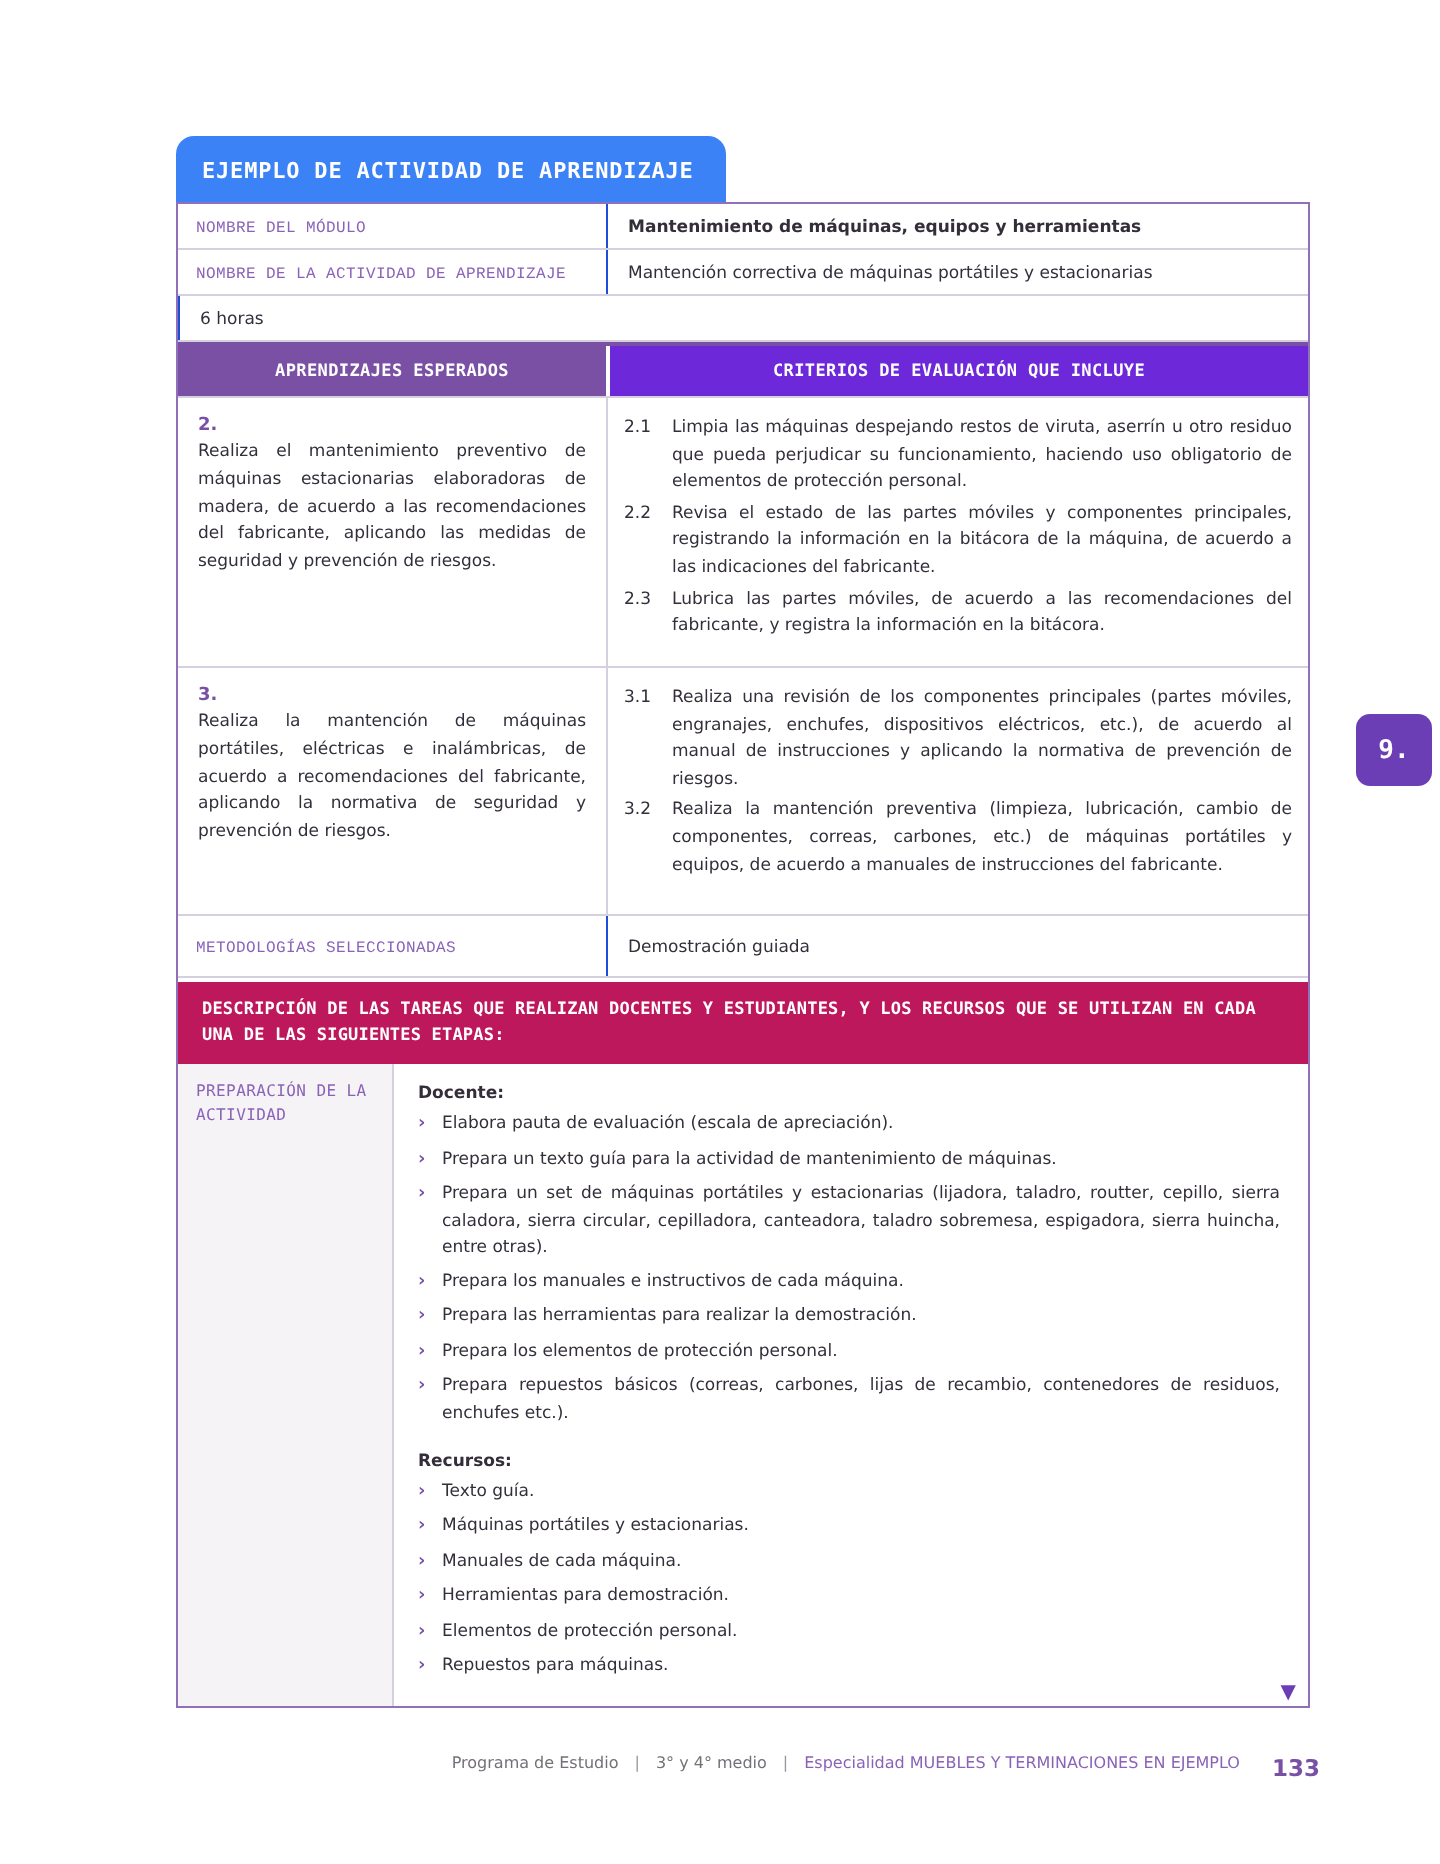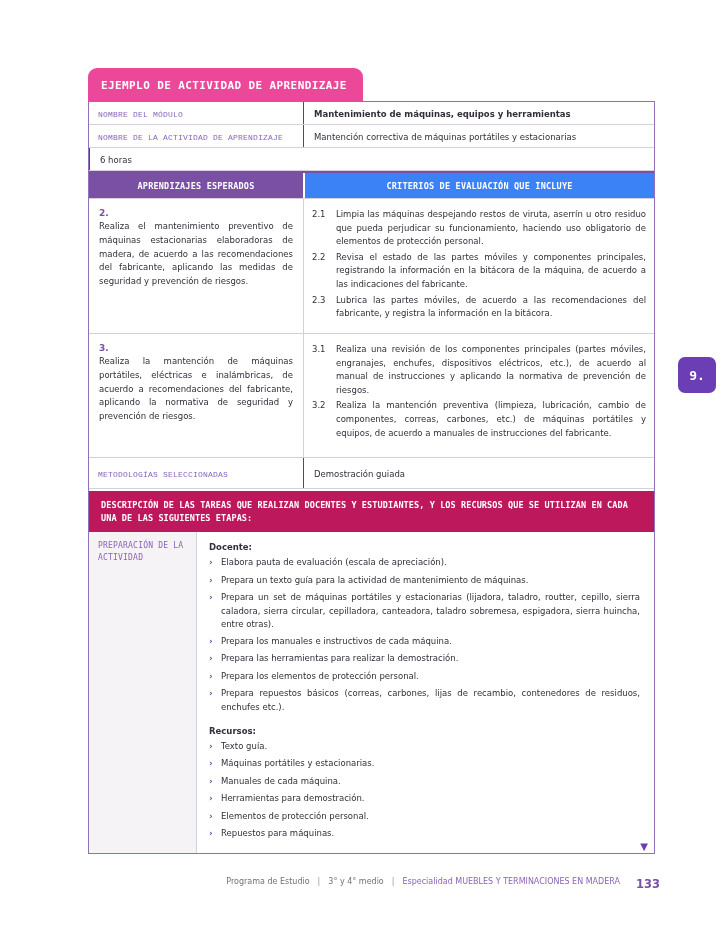--- a/index.html
+++ b/index.html
@@ -5,21 +5,21 @@
   html,body{margin:0;padding:0;}
   body{
     width:720px;height:932px;background:#ffffff;position:relative;overflow:hidden;
     font-family:"DejaVu Sans", sans-serif;color:#332e3a;
     -webkit-font-smoothing:antialiased;
   }
   .content{position:absolute;left:88px;top:68px;width:567px;}
 
   
   .title-tab{
-    display:inline-block;background:#ec4899;color:#fff;
+    display:inline-block;background:#3b82f6;color:#fff;
     font-family:"DejaVu Sans Mono", monospace;font-weight:bold;
     font-size:11px;letter-spacing:.4px;
     padding:11px 16px 9px 13px;border-radius:9px 9px 0 0;
   }
 
   
   .doc-table{border:1px solid #9070b8;background:#fff;}
 
   .row{display:grid;grid-template-columns:214px 1fr;border-bottom:1px solid #d6cfe0;}
   .row:last-child{border-bottom:none;}
@@ -33,21 +33,21 @@
   }
   .cell-value.bold{font-weight:bold;}
 
   
   .matrix-header{display:grid;grid-template-columns:214px 1fr;border-top:2px solid #7a50a5;border-bottom:1px solid #d6cfe0;}
   .mh-left,.mh-right{
     font-family:"DejaVu Sans Mono", monospace;font-size:8.5px;font-weight:bold;
     color:#fff;text-align:center;padding:8px 4px 7px;letter-spacing:.2px;
   }
   .mh-left{background:#7a50a5;}
-  .mh-right{background:#3b82f6;border-left:2px solid #ffffff;}
+  .mh-right{background:#6d28d9;border-left:2px solid #ffffff;}
 
   
   .mrow{display:grid;grid-template-columns:214px 1fr;border-bottom:1px solid #d6cfe0;}
   .m-left{padding:9px 10px 8px 10px;}
   .m-right{border-left:1px solid #d6cfe0;padding:9px 8px 8px 8px;}
   .obj-num{color:#7a50a5;font-weight:bold;font-size:9px;margin-bottom:2px;}
   .obj-text{font-size:8.5px;line-height:1.62;text-align:justify;}
   .crit{display:grid;grid-template-columns:24px 1fr;margin-bottom:2px;}
   .crit-num{font-size:8.5px;line-height:1.6;}
   .crit-text{font-size:8.5px;line-height:1.6;text-align:justify;}
@@ -235,15 +235,15 @@
   </div>
 </div>
 
 <div class="chapter-tab">9.</div>
 
 <div class="footer">
   <span>Programa de Estudio</span>
   <span class="sep">|</span>
   <span>3° y 4° medio</span>
   <span class="sep">|</span>
-  <span class="specialty">Especialidad MUEBLES Y TERMINACIONES EN MADERA</span>
+  <span class="specialty">Especialidad MUEBLES Y TERMINACIONES EN EJEMPLO</span>
   <span class="pageno">133</span>
 </div>
 
 </body></html>

